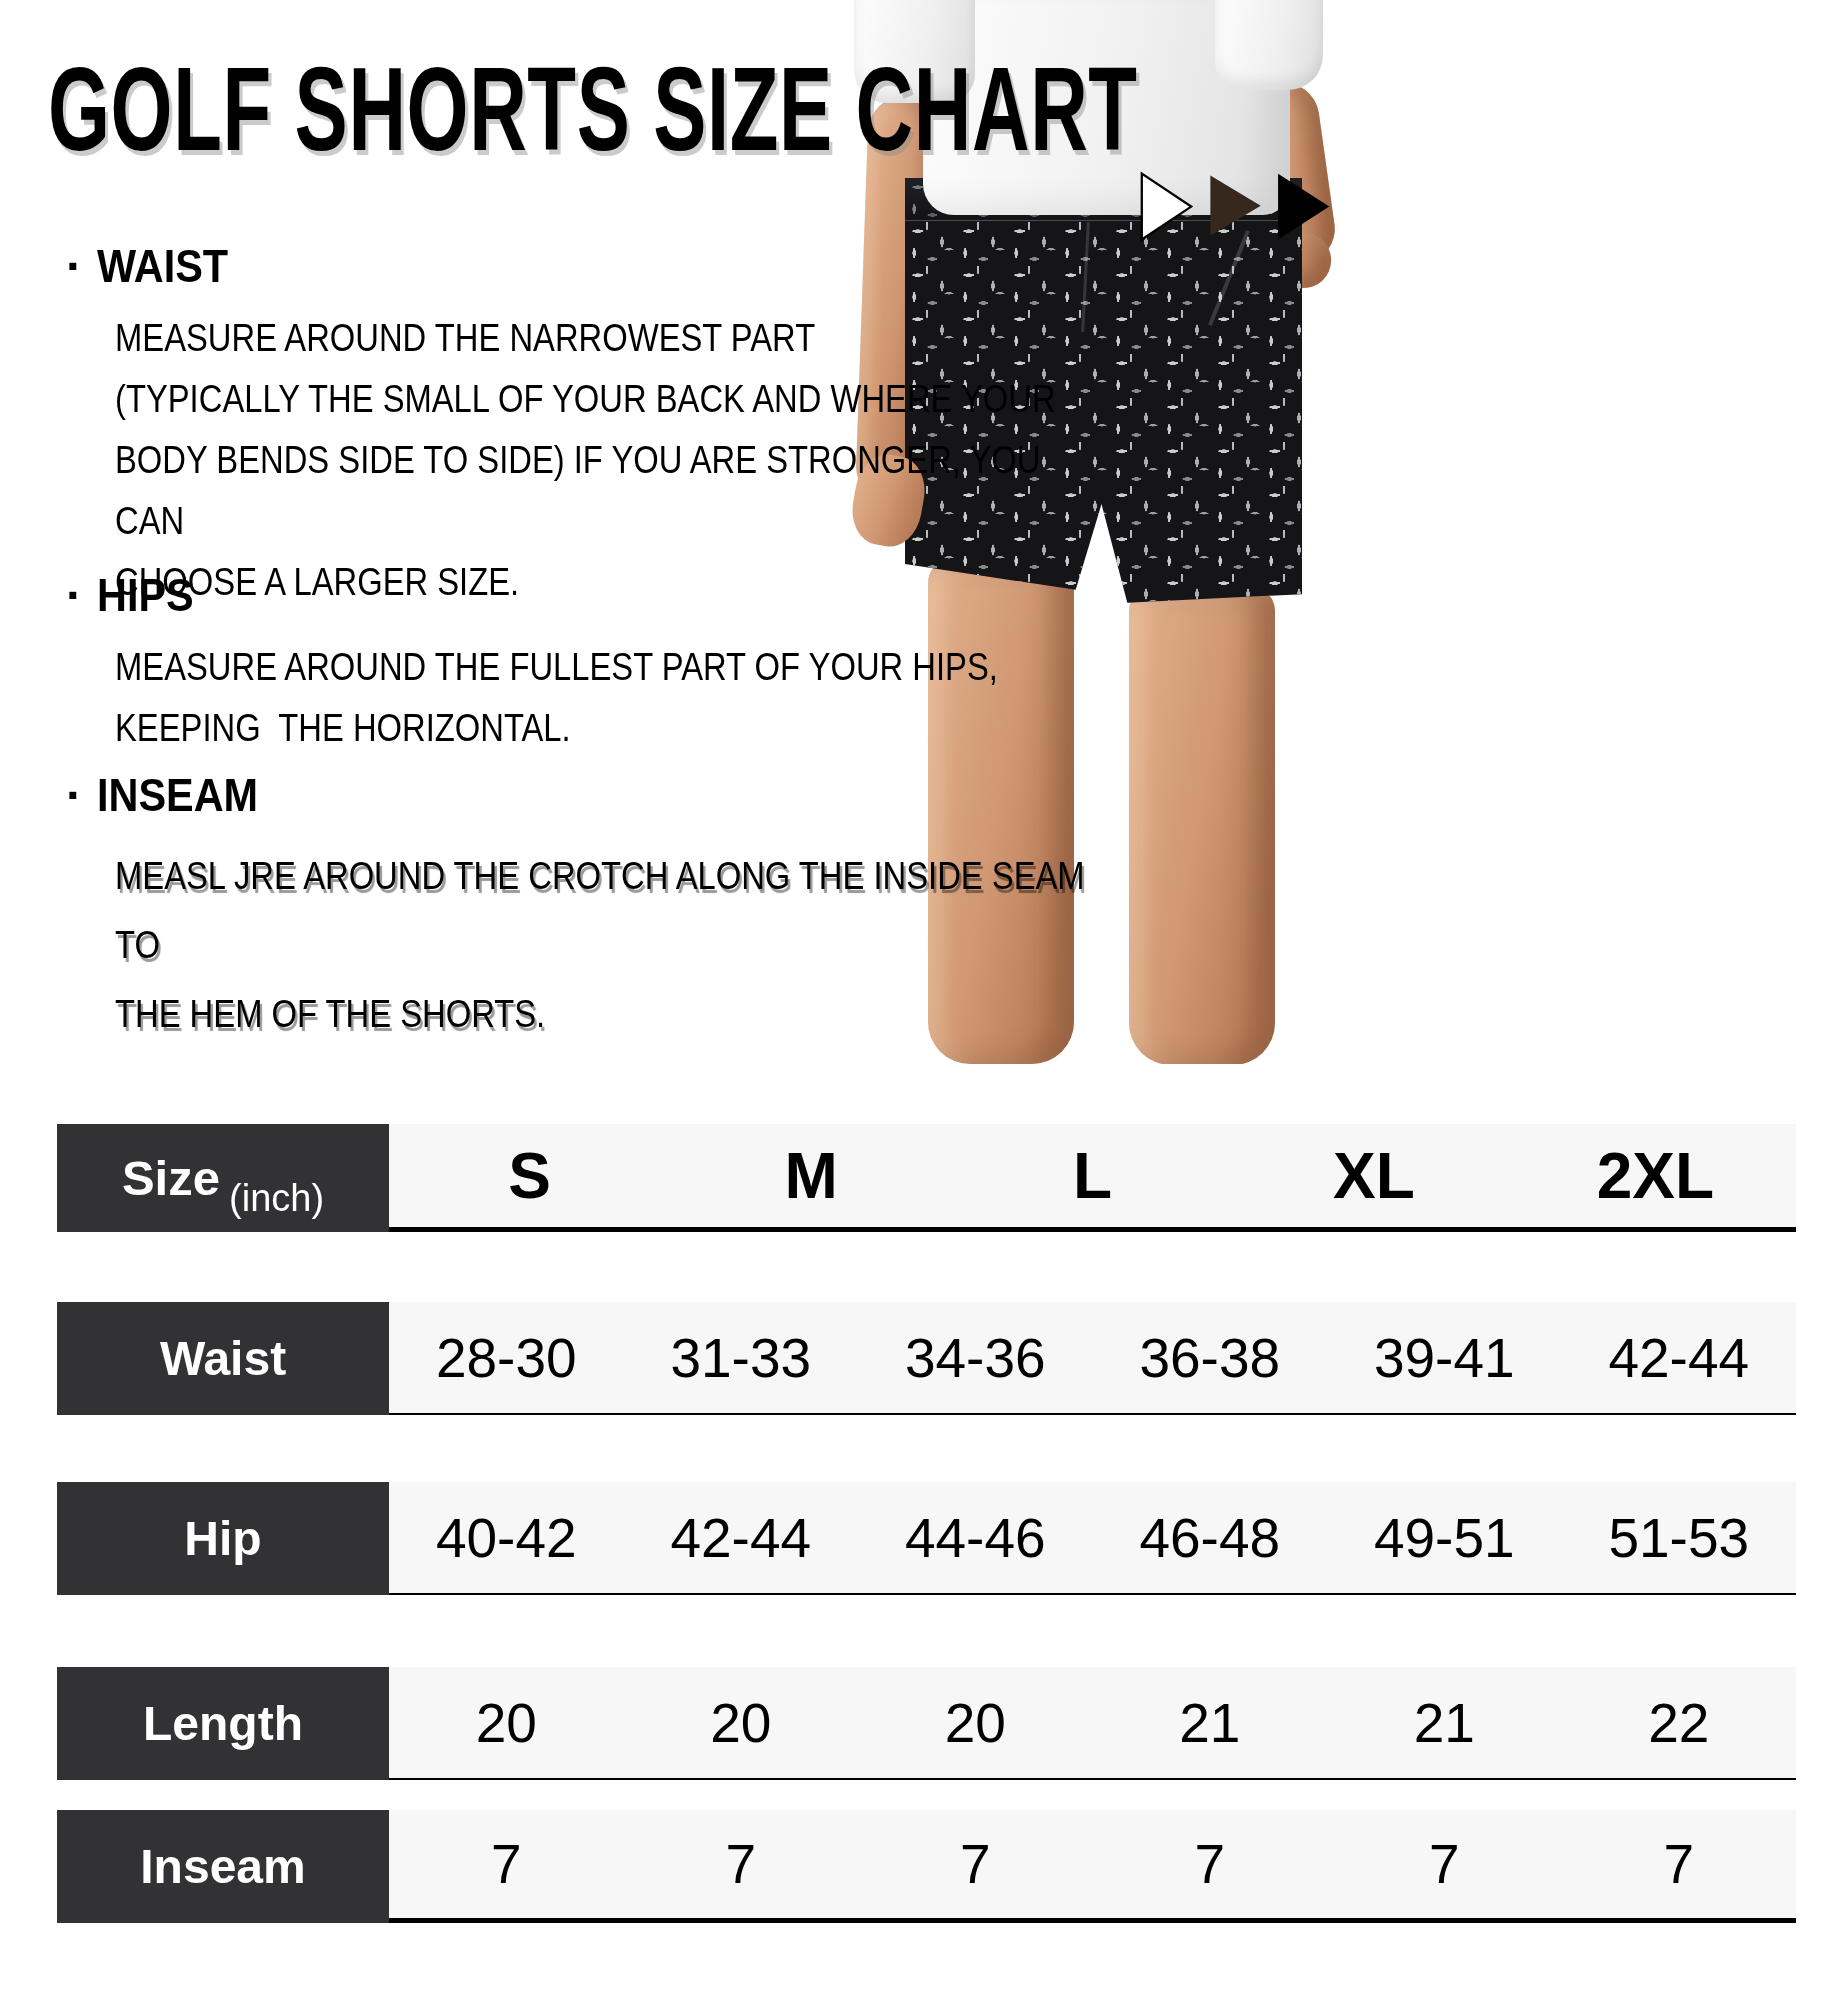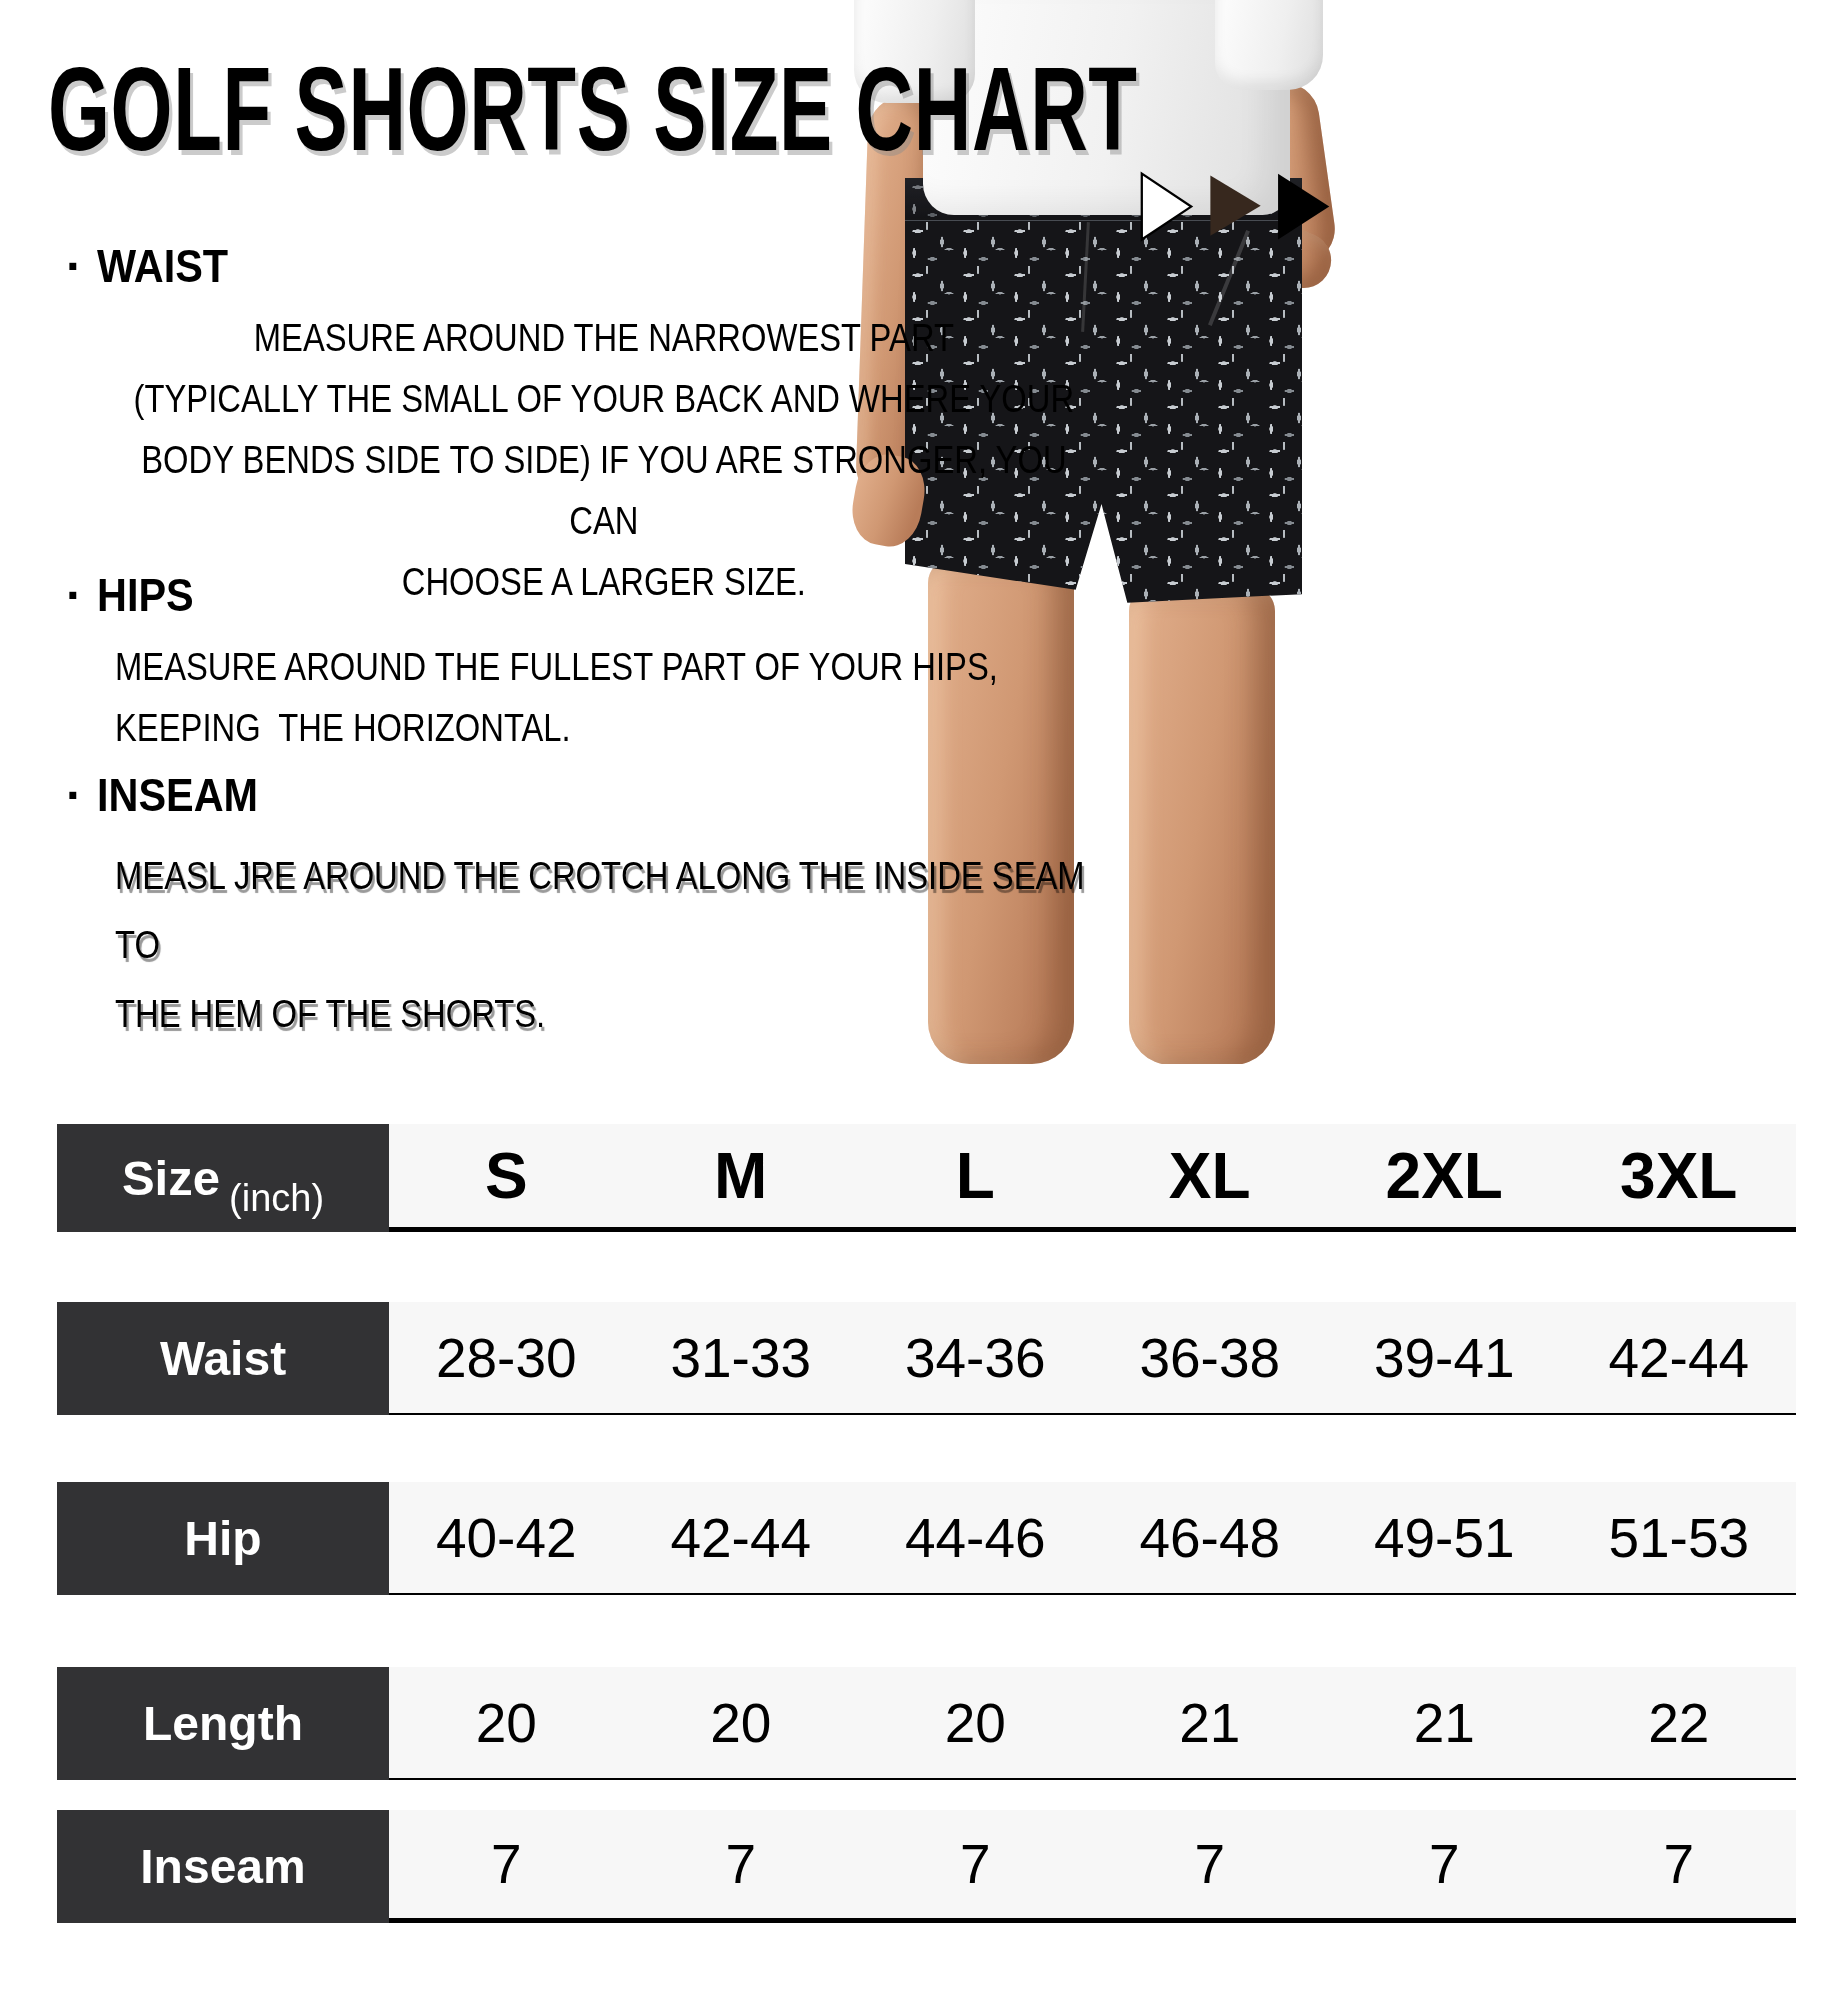--- a/index.html
+++ b/index.html
@@ -32,21 +32,21 @@
   .gbody{padding-left:49px;}
   .gline{
     font-size:39px;line-height:61px;white-space:pre-wrap;
     transform:scaleX(0.84);transform-origin:0 50%;
   }
   .gline.shadowed{
     line-height:69px;
     text-shadow:2.7px 3.7px 0.9px rgba(0,0,0,0.40);
   }
   .sec-waist{top:239px;}
-  .sec-waist .gbody{margin-top:12.8px;text-align:center;}
+  .sec-waist .gbody{margin-top:12.8px;}
   .sec-hips{top:568px;}
   .sec-hips .gbody{margin-top:12.8px;}
   .sec-inseam{top:768px;}
   .sec-inseam .gbody{margin-top:18.3px;}
 
   
   .model{position:absolute;left:827px;top:0;width:1001px;height:1064px;overflow:hidden;z-index:1;}
   .model *{position:absolute;}
   .skin{background:linear-gradient(100deg,#e0ad8a 6%,#d09873 48%,#b87c59 86%);}
   .leg{border-radius:24px 24px 42px 42px;
@@ -186,21 +186,20 @@
     <div class="tlabel">
       <span class="lbl">Size</span>
       <span class="unit">(inch)</span>
     </div>
     <div class="tvals">
       <div class="tcell">S</div>
       <div class="tcell">M</div>
       <div class="tcell">L</div>
       <div class="tcell">XL</div>
       <div class="tcell">2XL</div>
-      <div class="tcell">3XL</div>
     </div>
   </div>
 
   <div class="trow row-waist">
     <div class="tlabel">
       <span class="lbl">Waist</span>
     </div>
     <div class="tvals">
       <div class="tcell">28-30</div>
       <div class="tcell">31-33</div>

